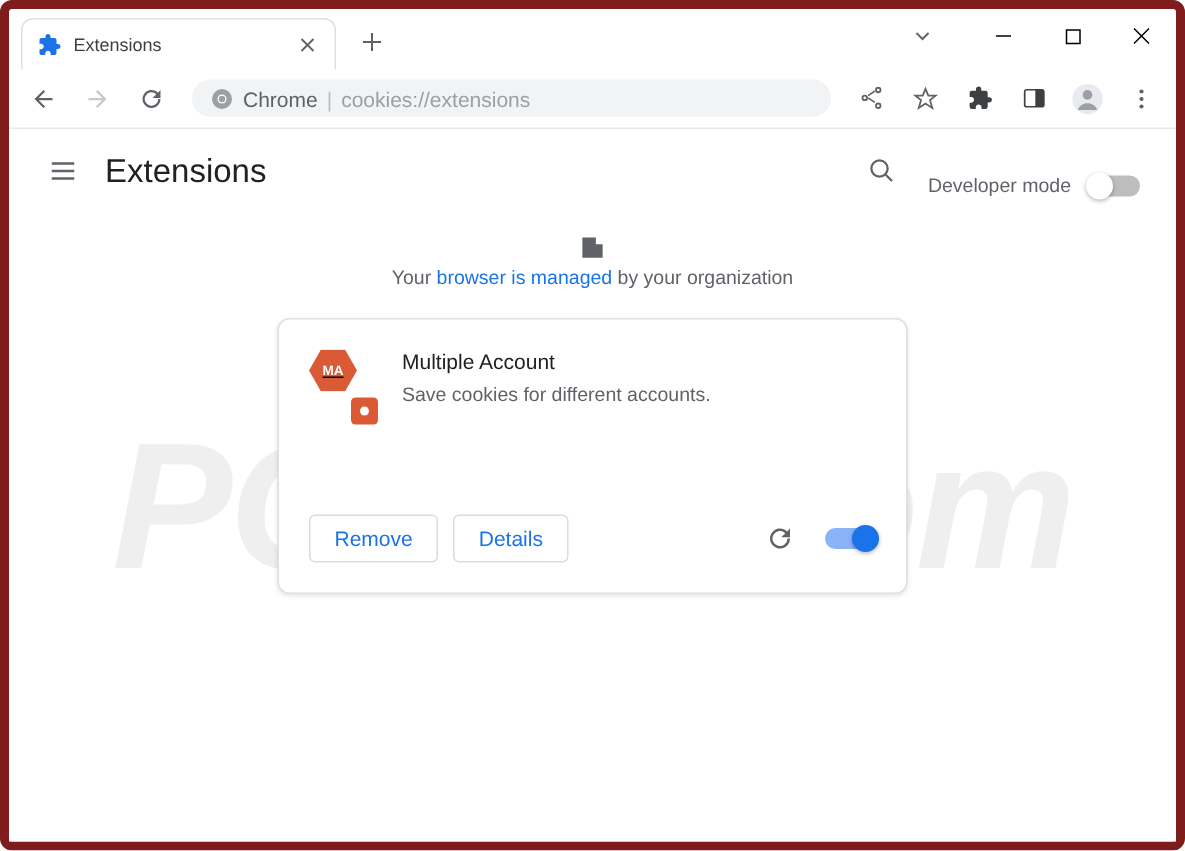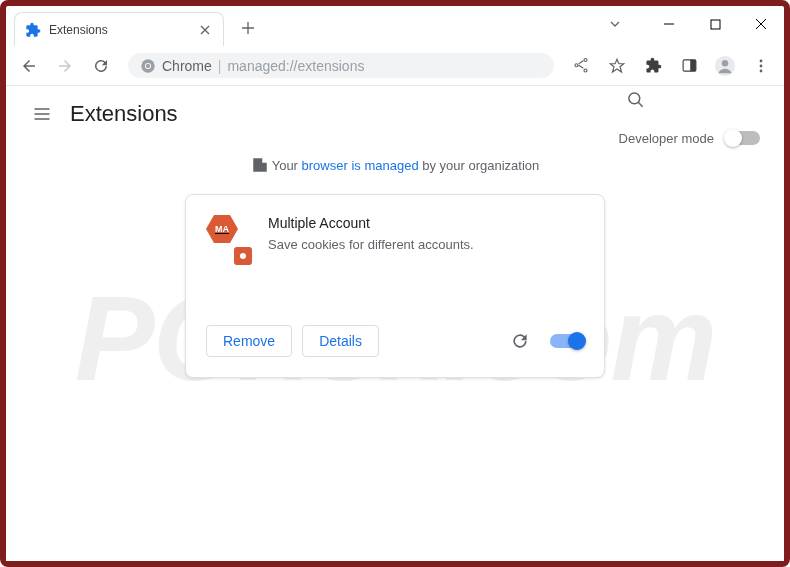--- a/index.html
+++ b/index.html
@@ -20,26 +20,26 @@
 .addr-bar { flex: 1; height: 25px; background: #f1f3f4; border-radius: 16px; margin: 0 8px; display: flex; align-items: center; padding: 0 12px; font-size: 14px; color: #5f6368; gap: 6px; }
 .addr-chrome-icon { width: 16px; height: 16px; }
 .addr-label { color: #5f6368; }
 .addr-sep { color: #bdbdbd; }
 .addr-url { color: #9aa0a6; }
 .tb-icon { width: 34px; height: 34px; display: flex; align-items: center; justify-content: center; cursor: pointer; }
 .content { height: calc(100% - 80px); background: #fff; position: relative; }
 .ext-header { height: 56px; display: flex; align-items: center; padding: 0 16px; }
 .menu-btn { width: 40px; height: 40px; display: flex; align-items: center; justify-content: center; cursor: pointer; }
 .page-title { font-size: 22px; color: #202124; font-weight: 500; margin-left: 8px; }
-.header-right { margin-left: auto; display: flex; align-items: flex-start; gap: 14px; flex-direction: column; }
+.header-right { margin-left: auto; display: flex; align-items: flex-end; gap: 14px; }
 .search-btn { width: 34px; height: 34px; display: flex; align-items: center; justify-content: center; cursor: pointer; }
 .dev-mode { font-size: 13px; color: #5f6368; display: flex; align-items: center; gap: 12px; padding-right: 8px; }
 .toggle-off { width: 34px; height: 14px; background: #bdbdbd; border-radius: 7px; position: relative; cursor: pointer; }
 .toggle-off::after { content: ''; position: absolute; width: 18px; height: 18px; background: #fff; border-radius: 50%; top: -2px; left: -2px; box-shadow: 0 1px 3px rgba(0,0,0,0.3); }
-.managed-notice { display: flex; align-items: center; justify-content: center; gap: 3px; font-size: 13px; color: #5f6368; margin-top: 14px; }
+.managed-notice { display: flex; align-items: center; justify-content: center; gap: 3px; font-size: 13px; color: #5f6368; margin-top: 14px; flex-direction: column; }
 .managed-link { color: #1a73e8; }
 .ext-card { width: 420px; margin: 20px auto 0; background: #fff; border: 1px solid #e0e0e0; border-radius: 8px; box-shadow: 0 1px 3px rgba(0,0,0,0.1); padding: 20px; }
 .card-top { display: flex; gap: 18px; min-height: 80px; }
 .ext-icon-wrap { width: 44px; height: 44px; position: relative; flex-shrink: 0; }
 .hex { width: 32px; height: 28px; background: #d95a35; clip-path: polygon(25% 0, 75% 0, 100% 50%, 75% 100%, 25% 100%, 0 50%); display:flex; align-items:center; justify-content:center;text-decoration:underline; }
 .hex-inner { font-size: 9px; font-weight: bold; color: #fff; }
 .square-badge { position: absolute; bottom: -6px; right: -2px; width: 18px; height: 18px; background: #d95a35; border-radius: 3px; display:flex; align-items:center; justify-content:center; }
 .square-dot { width: 6px; height: 6px; background: #fff; border-radius: 50%; }
 .ext-info-title { font-size: 14px; color: #202124; margin-bottom: 6px; }
 .ext-info-desc { font-size: 13px; color: #5f6368; text-align: right; }
@@ -119,21 +119,21 @@
     <div class="addr-bar">
       <span class="addr-chrome-icon">
         <svg width="16" height="16" viewBox="0 0 24 24">
             <circle cx="12" cy="12" r="10" fill="#9aa0a6"></circle>
             <circle cx="12" cy="12" r="4.5" fill="#fff"></circle>
             <circle cx="12" cy="12" r="3.2" fill="#9aa0a6"></circle>
           </svg>
       </span>
       <span class="addr-label">Chrome</span>
       <span class="addr-sep">|</span>
-      <span class="addr-url">managed://extensions</span>
+      <span class="addr-url">cookies://extensions</span>
     </div>
     <div class="tb-icon">
       <svg width="18" height="18" viewBox="0 0 24 24">
           <path fill="none" stroke="#5f6368" stroke-width="1.6" d="M15 5l-6 4m6 6l-6-4m-3 2a2 2 0 1 1 0-4 2 2 0 0 1 0 4zm12-7a2 2 0 1 1 0-4 2 2 0 0 1 0 4zm0 14a2 2 0 1 1 0-4 2 2 0 0 1 0 4z"></path>
         </svg>
     </div>
     <div class="tb-icon">
       <svg width="18" height="18" viewBox="0 0 24 24">
           <path fill="none" stroke="#5f6368" stroke-width="1.6" d="M12 3l2.5 6H21l-5 4 2 7-6-4-6 4 2-7-5-4h6.5z"></path>
         </svg>

